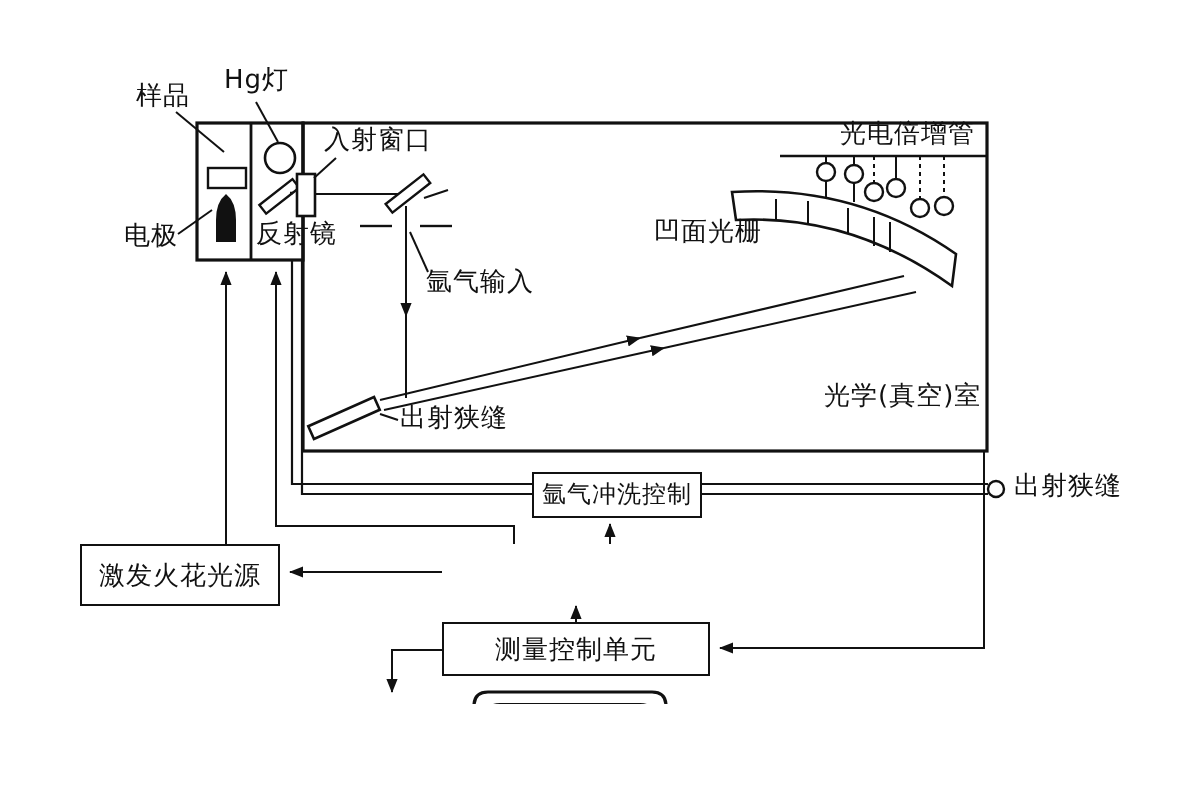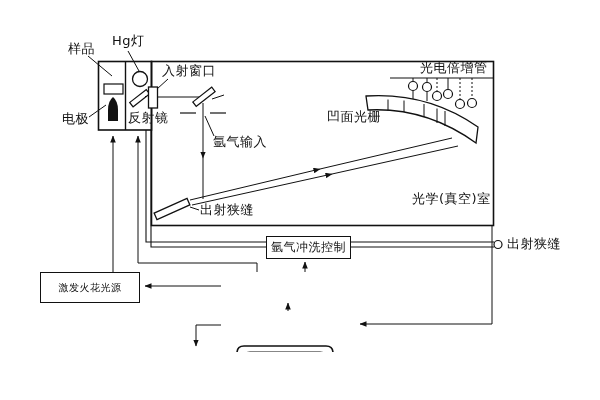--- a/index.html
+++ b/index.html
@@ -132,17 +132,20 @@
   <div class="lbl" style="left:62px;top:112px">电极</div>
   <div class="lbl" style="left:200px;top:203px">出射狭缝</div>
   <div class="lbl" style="left:327px;top:110px">凹面光栅</div>
   <div class="lbl" style="left:420px;top:61px">光电倍增管</div>
   <div class="lbl" style="left:412px;top:192px">光学(真空)室</div>
   <div class="lbl" style="left:507px;top:237px">出射狭缝</div>
 
   <div class="box" style="left:266px;top:236px;width:85px;height:23px">
     <span>氩气冲洗控制</span>
   </div>
-  <div class="box" style="left:40px;top:272px;width:100px;height:31px;font-size:10px">
+  <div class="box" style="left:40px;top:272px;width:100px;height:31px;font-size:13px">
     <span>激发火花光源</span>
+  </div>
+  <div class="box" style="left:221px;top:311px;width:134px;height:27px;font-size:13px">
+    <span>测量控制单元</span>
   </div>
 
 </div>
 
 </body></html>

